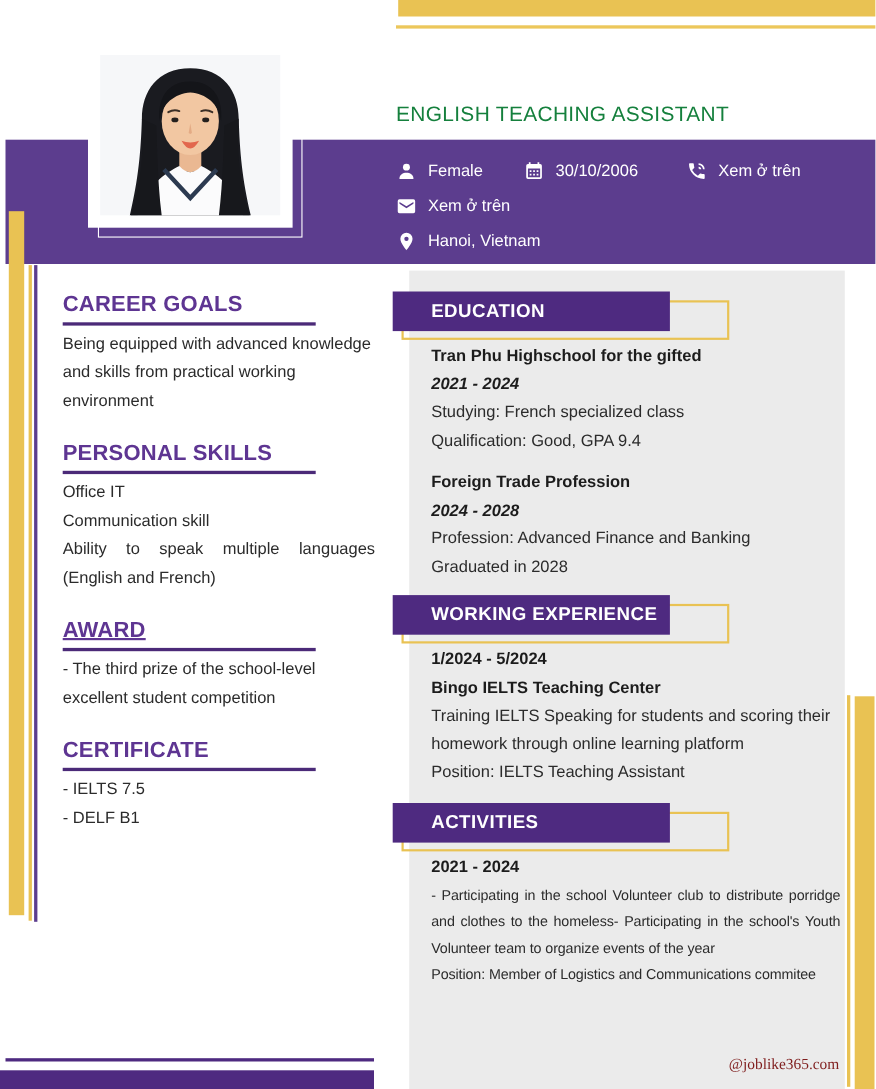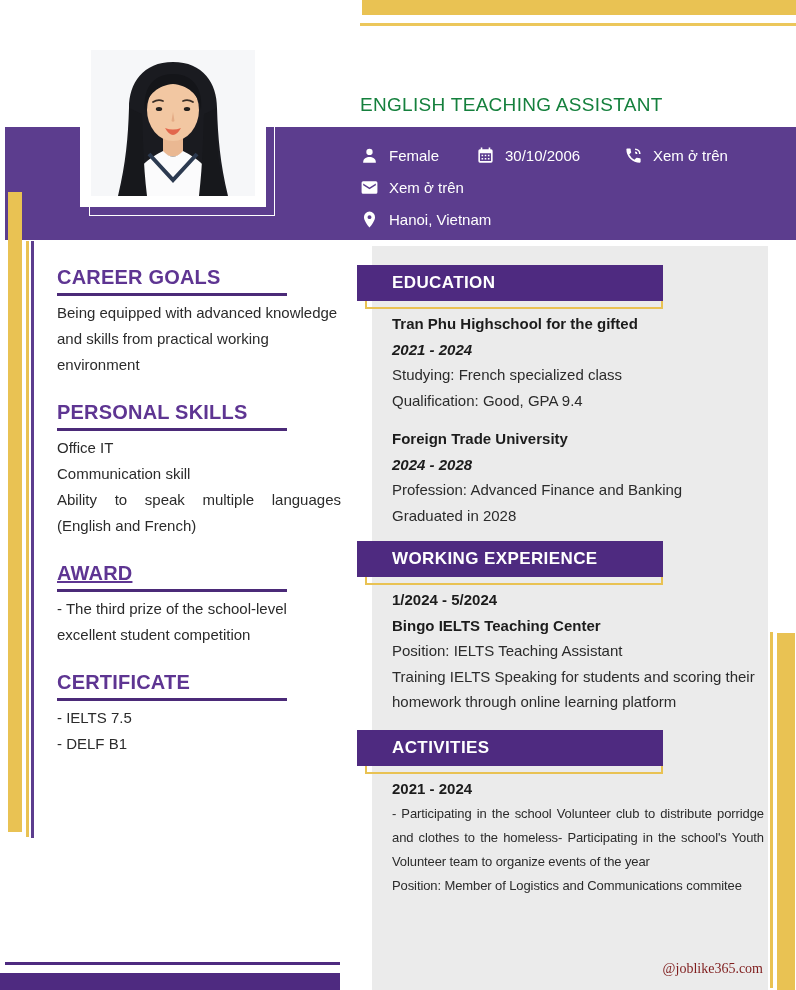--- a/index.html
+++ b/index.html
@@ -38,21 +38,21 @@
   .w1{width:116px;} .w2{width:148px;}
 
   
   .lh{left:57px;color:#5e3592;font-size:20px;font-weight:bold;letter-spacing:0.2px;}
   .lu{left:57px;width:230px;height:3px;background:#4b2a78;}
   .lb{left:57px;width:284px;font-size:15px;line-height:26px;color:#2b2b2b;}
   .just{text-align:justify;}
 
   
   .sec-outline{width:298px;height:36px;border:2px solid #e9c253;box-sizing:border-box;}
-  .sec-box{left:357px;width:306px;height:36px;background:#4e2a80;color:#ffffff;font-weight:bold;
+  .sec-box{left:357px;width:252px;height:36px;background:#4e2a80;color:#ffffff;font-weight:bold;
            font-size:17px;line-height:36px;padding-left:35px;box-sizing:border-box;letter-spacing:0.4px;}
   .rb{left:392px;width:372px;font-size:15px;line-height:25.5px;color:#2b2b2b;}
   .bold{font-weight:bold;color:#1c1c1c;}
   .period-italic{font-weight:bold;font-style:italic;color:#1c1c1c;}
   .entry + .entry{margin-top:13px;}
   .act-para{margin:0;font-size:13px;line-height:24px;letter-spacing:-0.1px;}
   .act-period{font-size:15px;line-height:26px;}
 
   .watermark{right:33px;top:961px;font-family:Liberation Serif, serif;font-size:14px;color:#7f1d1d;}
 </style>
@@ -172,35 +172,35 @@
   <div class="abs sec-outline" style="left:365px;top:273px;"></div>
   <div class="abs sec-box" style="top:265px;">EDUCATION</div>
   <div class="abs rb" style="top:311px;">
     <div class="entry">
       <div class="bold">Tran Phu Highschool for the gifted</div>
       <div class="period-italic">2021 - 2024</div>
       <div>Studying: French specialized class</div>
       <div>Qualification: Good, GPA 9.4</div>
     </div>
     <div class="entry">
-      <div class="bold">Foreign Trade University</div>
+      <div class="bold">Foreign Trade Profession</div>
       <div class="period-italic">2024 - 2028</div>
       <div>Profession: Advanced Finance and Banking</div>
       <div>Graduated in 2028</div>
     </div>
   </div>
 
   <div class="abs sec-outline" style="left:365px;top:549px;"></div>
   <div class="abs sec-box" style="top:541px;">WORKING EXPERIENCE</div>
   <div class="abs rb" style="top:587px;">
     <div class="entry">
       <div class="bold">1/2024 - 5/2024</div>
       <div class="bold">Bingo IELTS Teaching Center</div>
+      <div>Training IELTS Speaking for students and scoring their homework through online learning platform</div>
       <div>Position: IELTS Teaching Assistant</div>
-      <div>Training IELTS Speaking for students and scoring their homework through online learning platform</div>
     </div>
   </div>
 
   <div class="abs sec-outline" style="left:365px;top:738px;"></div>
   <div class="abs sec-box" style="top:730px;">ACTIVITIES</div>
   <div class="abs rb just" style="top:776px;">
     <div class="entry">
       <div class="bold act-period">2021 - 2024</div>
       <p class="act-para">- Participating in the school Volunteer club to distribute porridge and clothes to the homeless- Participating in the school's Youth Volunteer team to organize events of the year</p>
       <p class="act-para">Position: Member of Logistics and Communications commitee</p>

